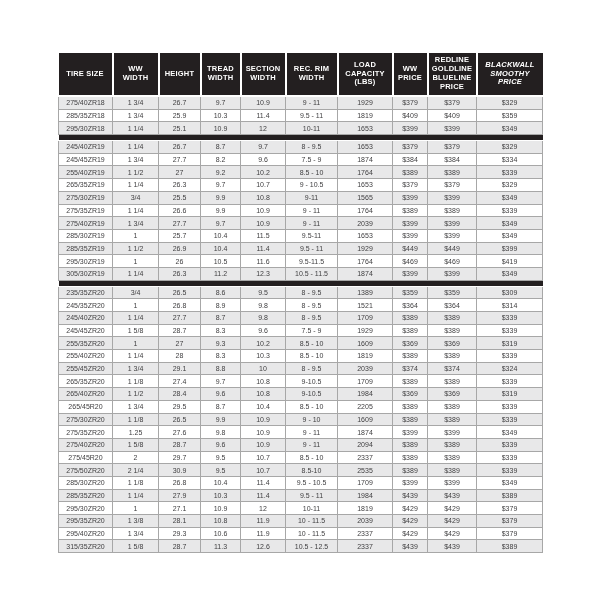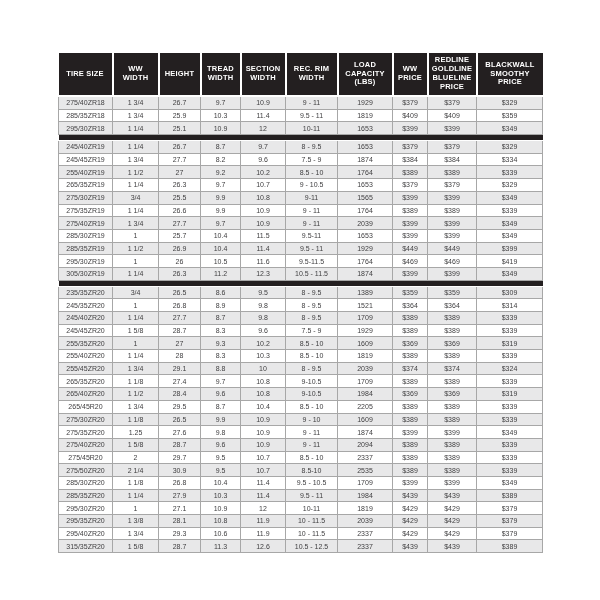--- a/index.html
+++ b/index.html
@@ -28,21 +28,21 @@
     text-align: center;
     vertical-align: middle;
     letter-spacing: 0.2px;
     border: 2px solid #ffffff;
     border-top: 0;
     height: 38px;
     padding: 2px 1px;
     text-transform: uppercase;
   }
   table.tire-table thead th:first-child { border-left: 0; }
-  table.tire-table thead th:last-child { border-right: 0; }
+  table.tire-table thead th:last-child { border-right: 0; font-style: italic; }
   table.tire-table tbody td {
     font-size: 7px;
     color: var(--cell-text, #414042);
     text-align: center;
     vertical-align: middle;
     border: 1px solid var(--grid-line, #a7a7a7);
     height: 11.7px;
     padding: 0 1px;
     white-space: nowrap;
     overflow: hidden;

